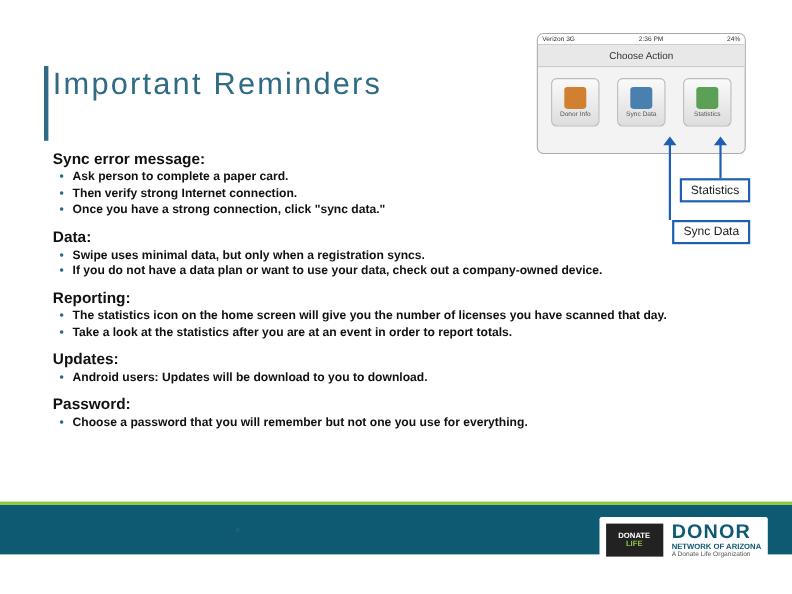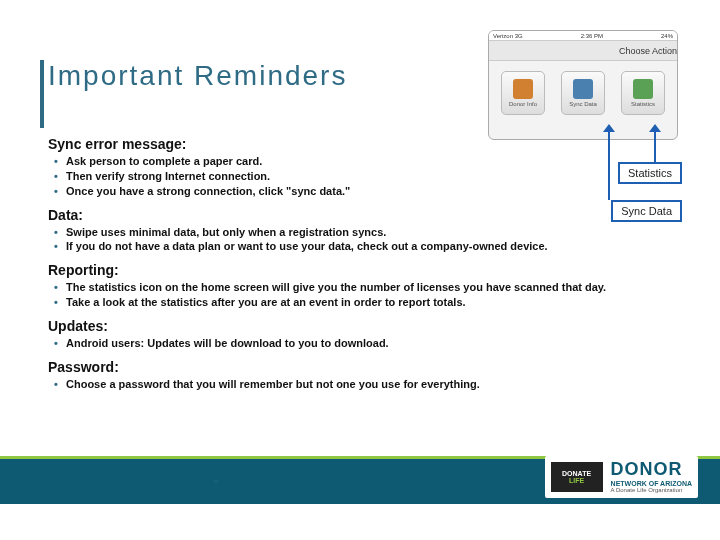--- a/index.html
+++ b/index.html
@@ -76,21 +76,21 @@
     color: #333;
     display: flex;
     justify-content: space-between;
     align-items: center;
     padding: 0 4px;
     border-bottom: 1px solid #ccc;
   }
   .phone-header {
     height: 20px;
     background: #e8e8e8;
-    text-align: right;
+    text-align: center;
     font-size: 9px;
     line-height: 20px;
     color: #333;
     border-bottom: 1px solid #ccc;
   }
   .phone-icons {
     display: flex;
     justify-content: space-around;
     padding: 10px 4px;
   }
@@ -158,21 +158,21 @@
     position: absolute;
     left: 0; bottom: 36px;
     width: 100%; height: 48px;
     background:
       radial-gradient(circle at 30% 50%, rgba(255,255,255,0.04) 0 2px, transparent 2px),
       linear-gradient(#0e5a72,#0e5a72);
     border-top: 3px solid #8fc642;
   }
   .footer-logos {
     position: absolute;
-    right: 22px; bottom: 42px;
+    right: 22px; bottom: 28px;
     display: flex;
     align-items: center;
     gap: 8px;
     background: #fff;
     padding: 4px 6px;
     border-radius: 2px;
   }
   .logo-donate {
     width: 52px; height: 30px;
     background: #222;

